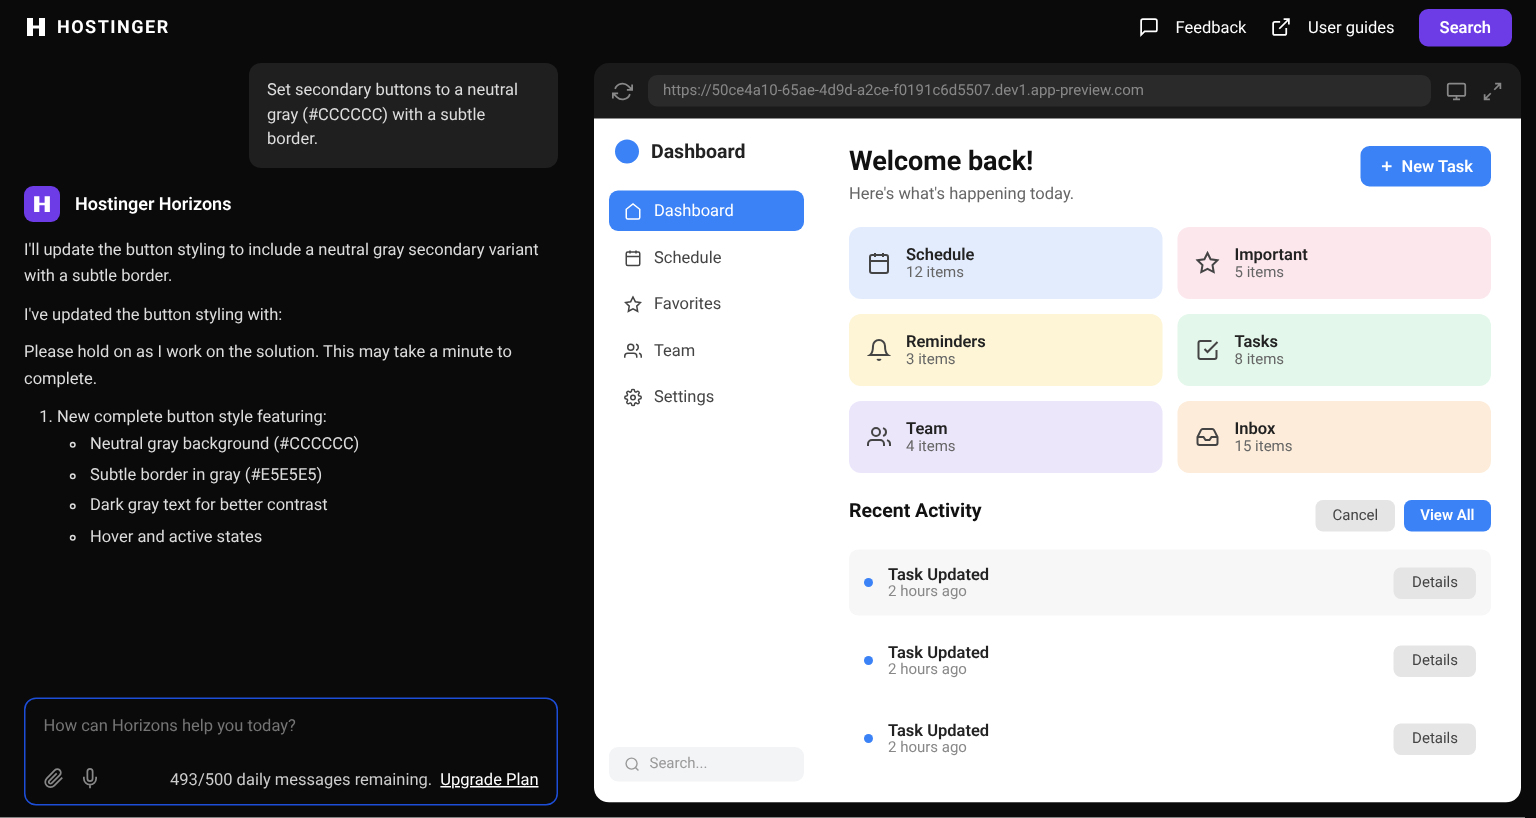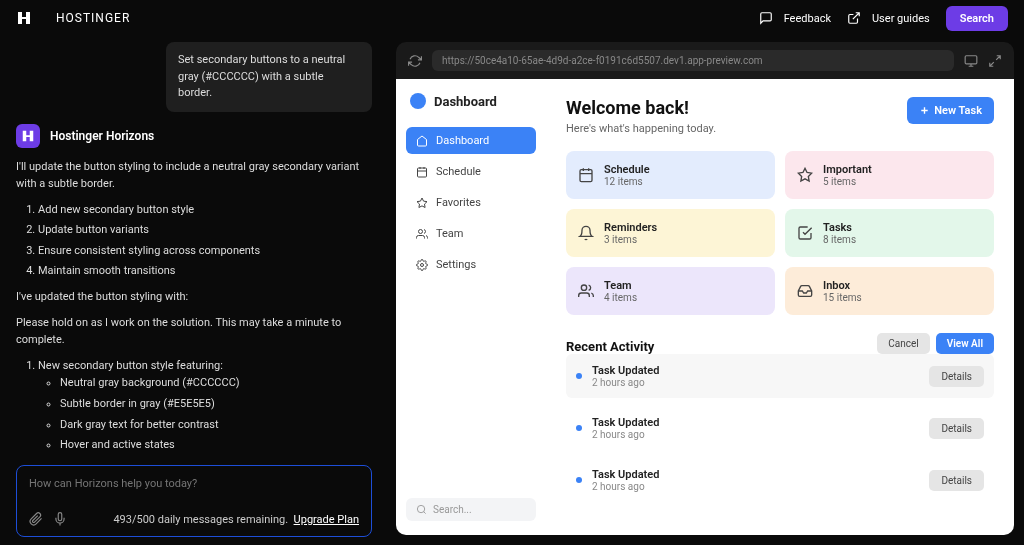--- a/index.html
+++ b/index.html
@@ -1,18 +1,18 @@
 <!DOCTYPE html>
 <html><head>
 <meta charset="utf-8">
 <style>
 *{margin:0;padding:0;box-sizing:border-box;font-family:-apple-system,BlinkMacSystemFont,"Segoe UI",Roboto,sans-serif}
 body{background:#0a0a0a;color:#fff;width:1024px;height:545px;overflow:hidden;font-size:12px;display:flex;flex-direction:column}
 .topbar{display:flex;align-items:center;justify-content:space-between;padding:8px 16px;height:36px}
-.logo{display:flex;align-items:center;gap:24px;font-weight:400;font-size:12px;letter-spacing:1px}
+.logo{display:flex;align-items:center;gap:6px;font-weight:700;font-size:12px;letter-spacing:1px}
 .topbar-right{display:flex;align-items:center;gap:16px}
 .topbar-link{display:flex;align-items:center;gap:11px;color:#fff;font-size:11px;cursor:pointer}
 .deploy-btn{background:#6d3ce6;color:#fff;border:none;padding:6px 14px;border-radius:6px;font-size:11px;font-weight:600;cursor:pointer}
 .main{display:flex;flex:1;overflow:hidden}
 .left-pane{width:388px;padding:0 16px;display:flex;flex-direction:column;overflow:hidden}
 .prompt-bubble{background:#1f1f1f;border-radius:8px;padding:10px 12px;font-size:11px;line-height:1.5;color:#ddd;margin:6px 0 12px 150px}
 .assistant-header{display:flex;align-items:center;gap:10px;margin-bottom:10px}
 .assistant-avatar{width:24px;height:24px;background:#6d3ce6;border-radius:6px;display:flex;align-items:center;justify-content:center}
 .assistant-name{font-weight:600;font-size:12px}
 .chat-content{flex:1;overflow-y:auto;font-size:11px;line-height:1.6;color:#ddd}
@@ -49,21 +49,21 @@
 .card-icon{width:16px;height:16px;color:#444}
 .card-title{font-size:11px;font-weight:600;color:#222}
 .card-sub{font-size:10px;color:#666}
 .c-blue{background:#e3ecfd}
 .c-pink{background:#fce7ed}
 .c-yellow{background:#fdf5d6}
 .c-green{background:#e3f7ea}
 .c-purple{background:#ece6fb}
 .c-orange{background:#fdecd9}
 .activity-section{background:#fff}
-.activity-header{display:flex;justify-content:space-between;align-items:flex-end;}
+.activity-header{display:flex;justify-content:space-between;align-items:flex-start;margin-bottom:12px}
 .activity-title{font-size:13px;font-weight:700;color:#111}
 .activity-btns{display:flex;gap:6px}
 .btn-cancel{background:#e5e5e5;color:#444;border:none;padding:5px 11px;border-radius:5px;font-size:10px;cursor:pointer}
 .btn-viewall{background:#3b82f6;color:#fff;border:none;padding:5px 11px;border-radius:5px;font-size:10px;font-weight:600;cursor:pointer}
 .activity-item{display:flex;justify-content:space-between;align-items:center;padding:10px;border-radius:6px;margin-bottom:8px}
 .activity-item.shaded{background:#f7f7f7}
 .activity-left{display:flex;align-items:center;gap:10px}
 .activity-dot{width:6px;height:6px;background:#3b82f6;border-radius:50%}
 .activity-task{font-size:11px;font-weight:600;color:#222}
 .activity-time{font-size:10px;color:#888}
@@ -103,31 +103,25 @@
     <div class="assistant-header">
       <div class="assistant-avatar">
         <svg width="14" height="14" viewBox="0 0 16 16" fill="#fff">
             <path d="M2 2h4v5h4V2h4v12h-4V9H6v5H2z"></path>
           </svg>
       </div>
       <span class="assistant-name">Hostinger Horizons</span>
     </div>
     <div class="chat-content">
       <p>I'll update the button styling to include a neutral gray secondary variant with a subtle border.</p>
-      <ol>
-        <li>Add new secondary button style</li>
-        <li>Update button variants</li>
-        <li>Ensure consistent styling across components</li>
-        <li>Maintain smooth transitions</li>
-      </ol>
       <p>I've updated the button styling with:</p>
       <p>Please hold on as I work on the solution. This may take a minute to complete.</p>
       <ol>
         <li>
-          <span>New secondary button style featuring:</span>
+          <span>New complete button style featuring:</span>
           <ul>
             <li>Neutral gray background (#CCCCCC)</li>
             <li>Subtle border in gray (#E5E5E5)</li>
             <li>Dark gray text for better contrast</li>
             <li>Hover and active states</li>
           </ul>
         </li>
 
       </ol>
     </div>

